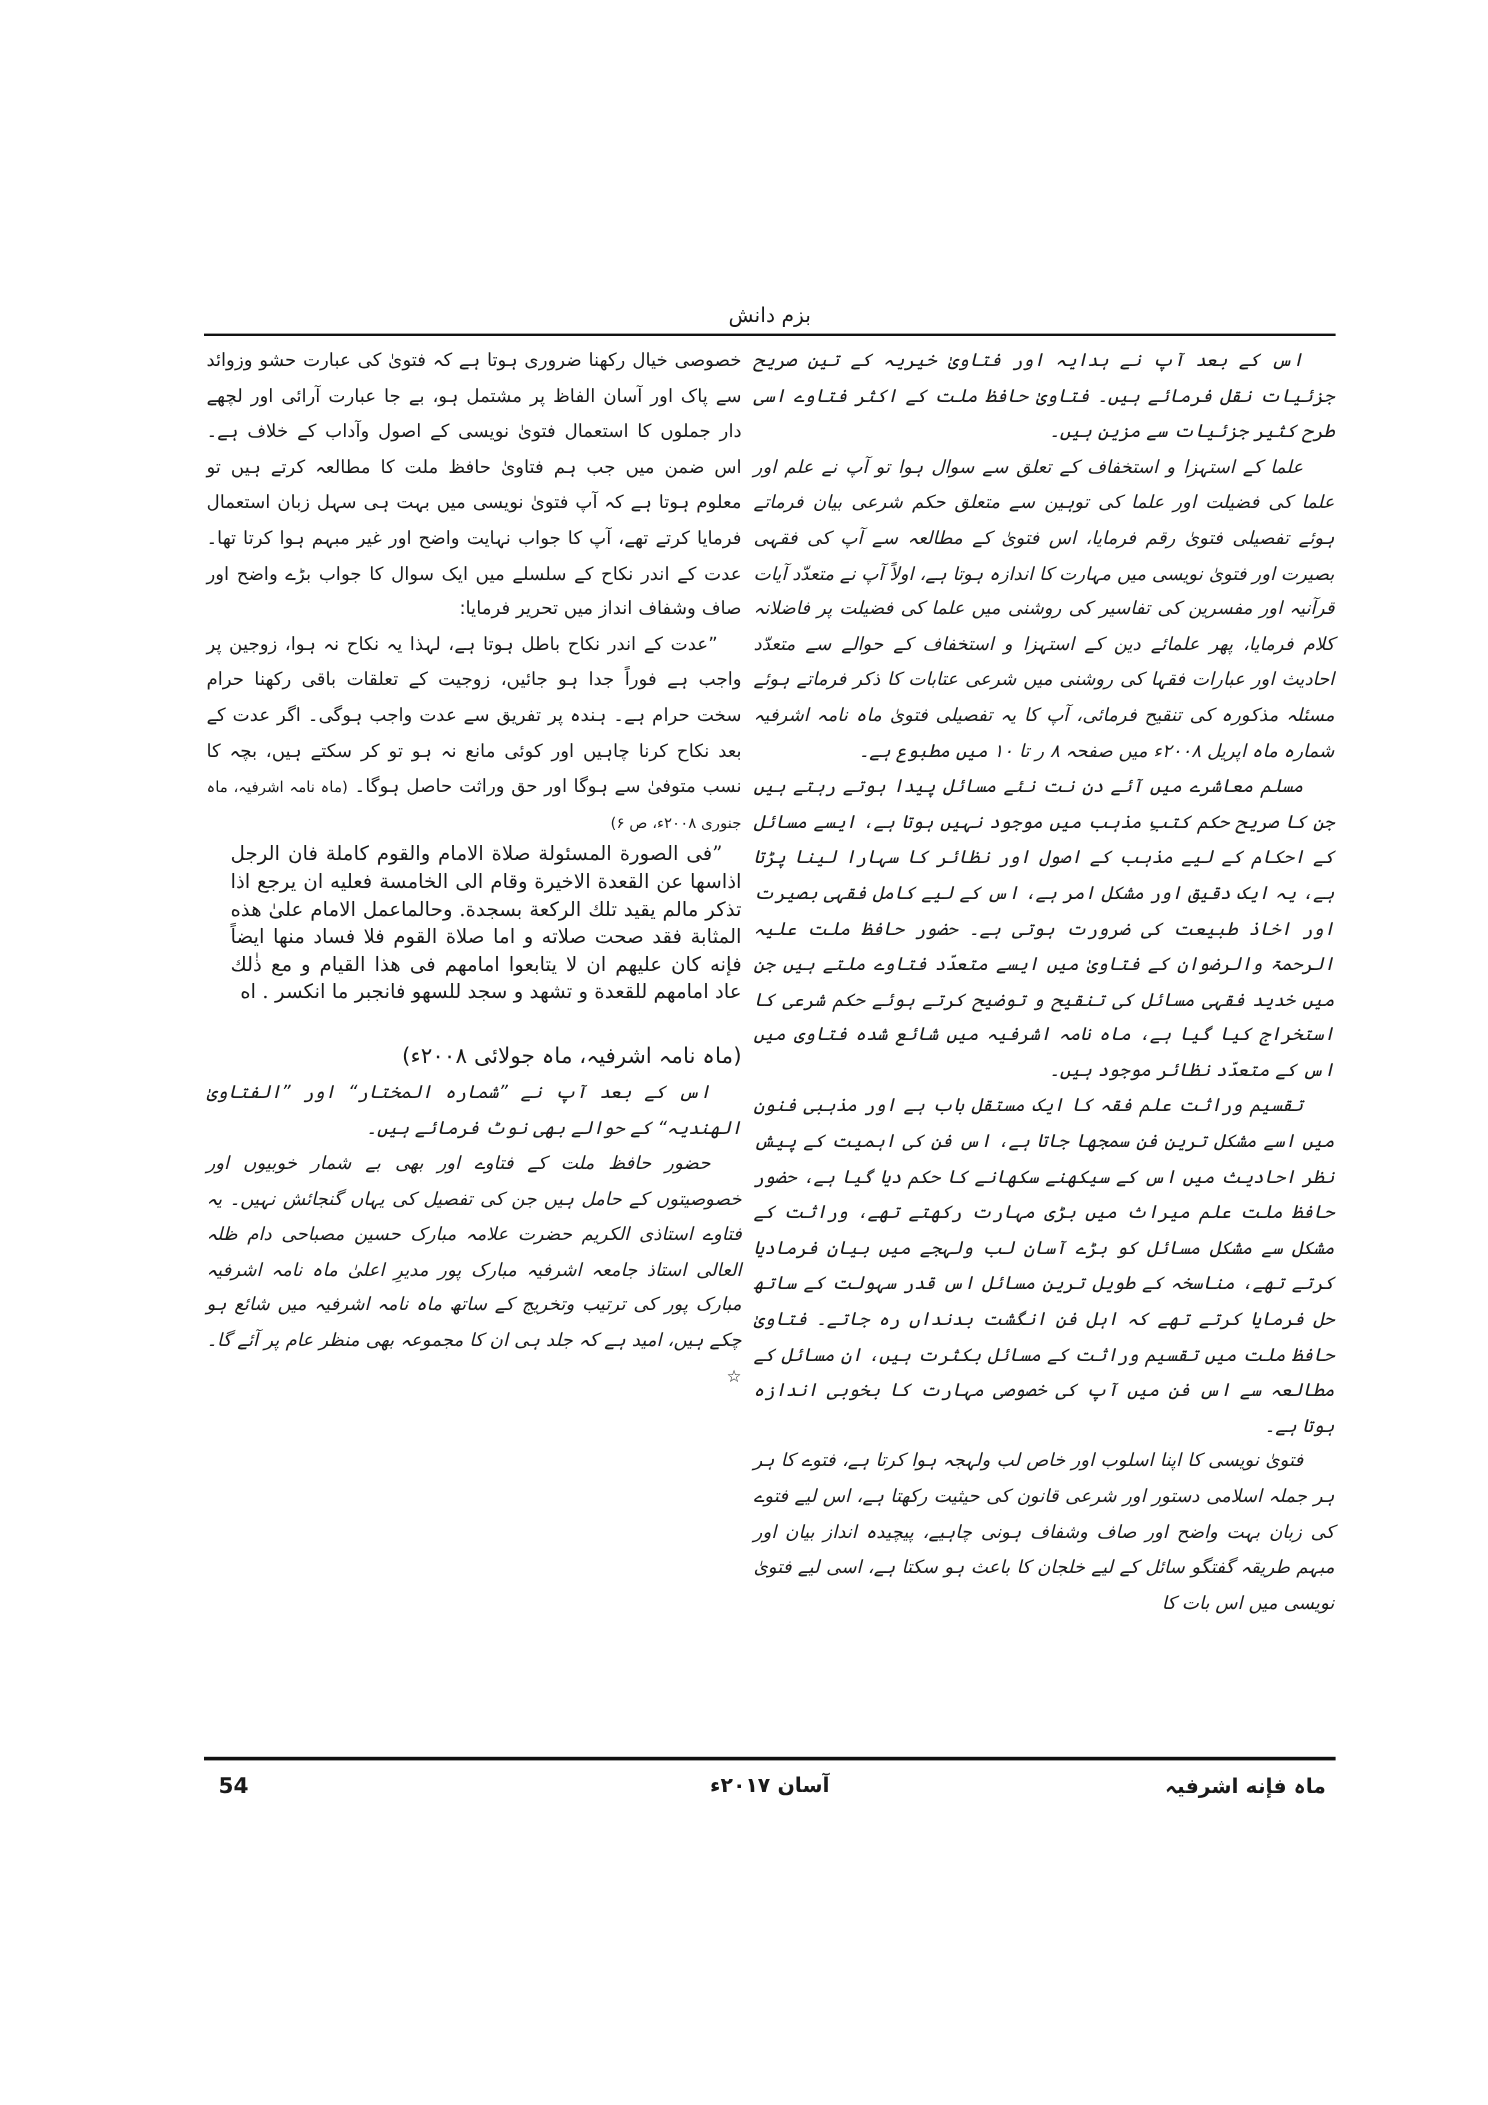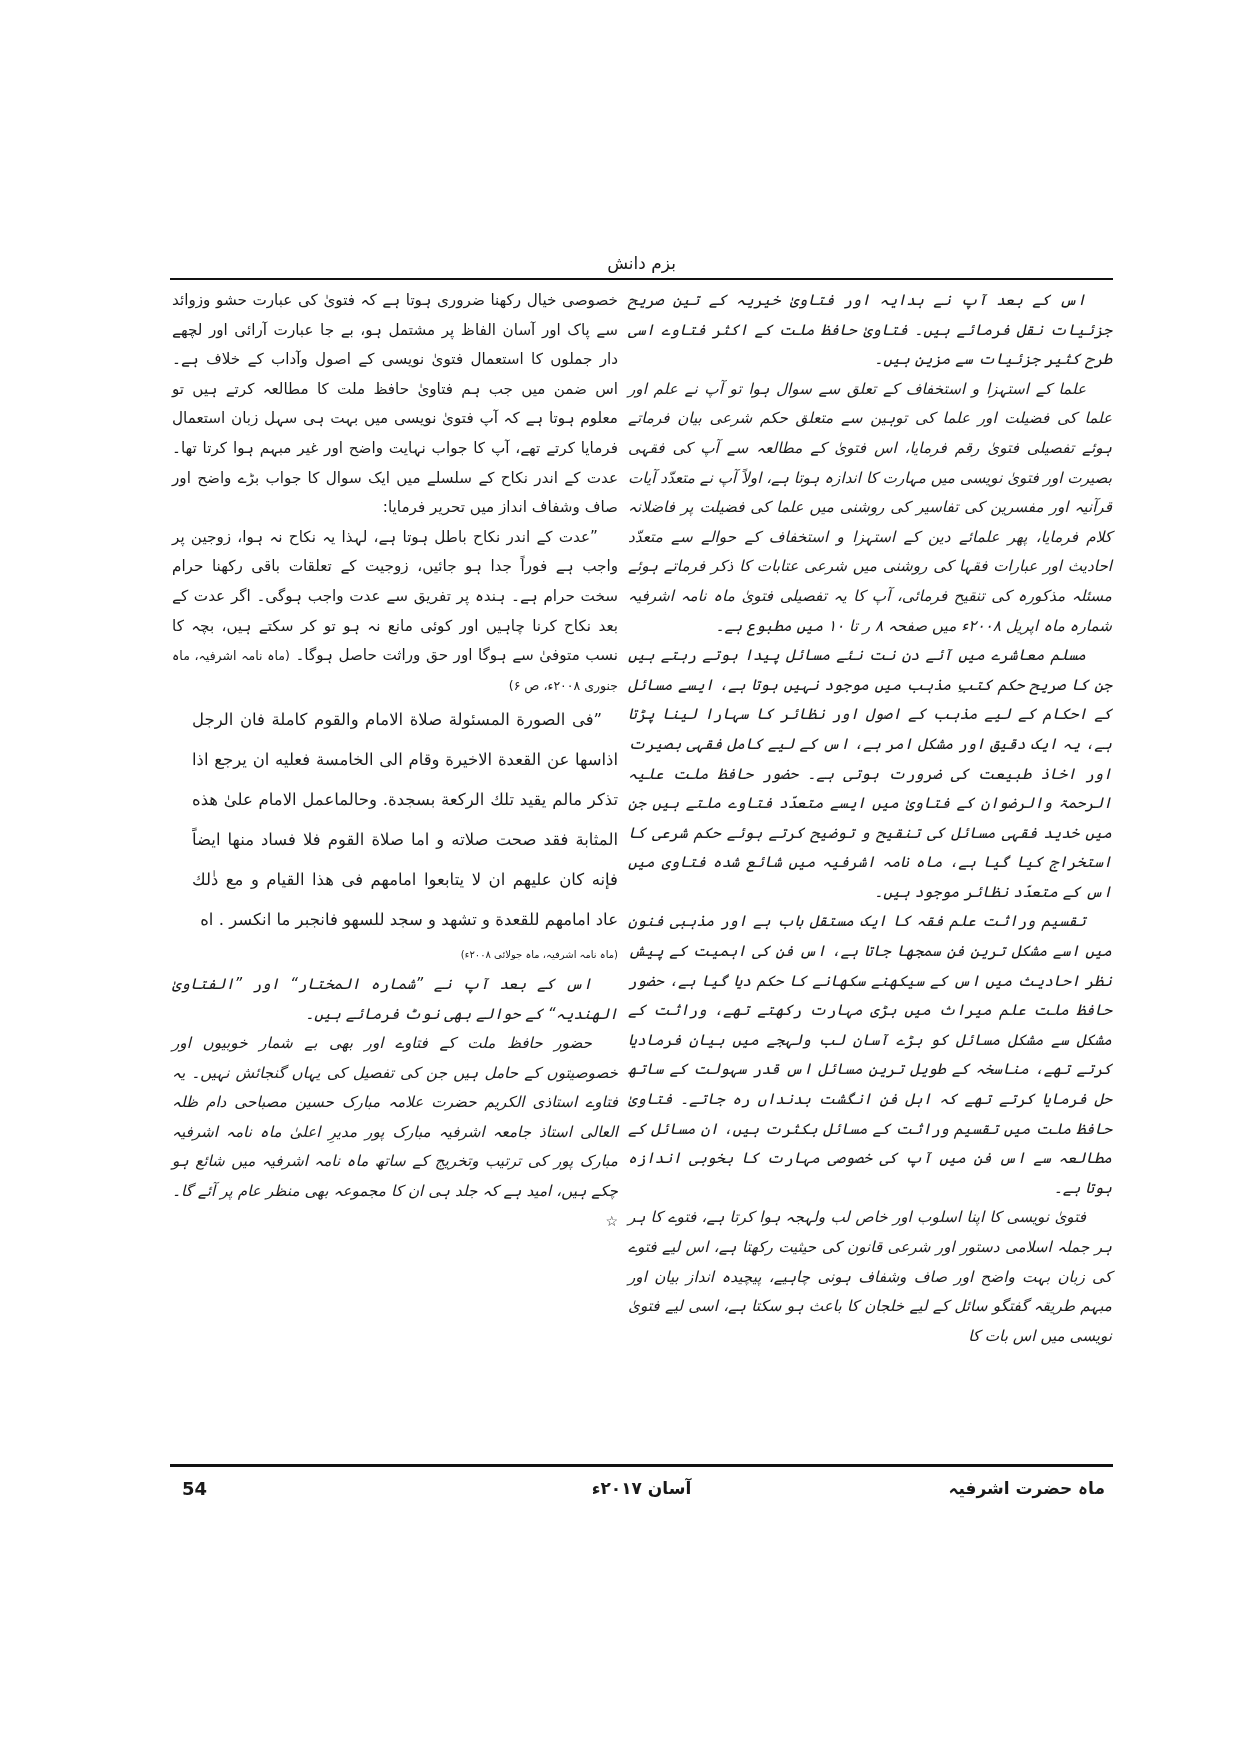--- a/index.html
+++ b/index.html
@@ -10,23 +10,23 @@
          font-size:17px; font-weight:normal; direction:rtl; line-height:22px; }
   .head-rule { position:absolute; left:170px; width:943px; top:278px; height:0;
          border-top:2px solid #111; }
   .col { position:absolute; top:286px; direction:rtl; text-align:justify;
          font-size:15.2px; line-height:29.6px; }
   .col-right { left:628px; width:484px; }
   .col-left { left:172px; width:446px; }
   .col p { margin:0; padding:0; text-align-last:right; }
   .col p.indent { text-indent:26px;font-style:italic; }
   .col p.quote { text-indent:20px; }
-  .col p.arabic { font-family:"DejaVu Serif", serif; font-size:16.5px; line-height:40px;
+  .col p.arabic { font-family:"DejaVu Serif", serif; font-size:16.5px; line-height:23px;
          text-indent:16px;margin-left:20px; }
-  .col p.ref-center { font-size:10px; padding-right:0; }
+  .col p.ref-center { font-size:18px; padding-right:0;margin-top:28px; }
   .foot-rule { position:absolute; left:170px; width:943px; top:1464px; height:0;
          border-top:3px solid #111; }
   .footer { position:absolute; left:170px; width:943px; top:1478px; height:30px;
          direction:rtl; font-weight:bold; font-size:17px; }
   .footer .mag { position:absolute; right:8px; top:0; }
   .footer .date { position:absolute; left:0; right:0; text-align:center; top:0; }
   .footer .pageno { position:absolute; left:12px; top:0; font-size:18px; }
   .star { font-size:14px; }
 </style>
 </head>
@@ -49,18 +49,18 @@
     <p>خصوصی خیال رکھنا ضروری ہوتا ہے کہ فتویٰ کی عبارت حشو وزوائد سے پاک اور آسان الفاظ پر مشتمل ہو، بے جا عبارت آرائی اور لچھے دار جملوں کا استعمال فتویٰ نویسی کے اصول وآداب کے خلاف ہے۔ اس ضمن میں جب ہم فتاویٰ حافظ ملت کا مطالعہ کرتے ہیں تو معلوم ہوتا ہے کہ آپ فتویٰ نویسی میں بہت ہی سہل زبان استعمال فرمایا کرتے تھے، آپ کا جواب نہایت واضح اور غیر مبہم ہوا کرتا تھا۔ عدت کے اندر نکاح کے سلسلے میں ایک سوال کا جواب بڑے واضح اور صاف وشفاف انداز میں تحریر فرمایا:</p>
     <p class="quote"><span>”عدت کے اندر نکاح باطل ہوتا ہے، لہذا یہ نکاح نہ ہوا، زوجین پر واجب ہے فوراً جدا ہو جائیں، زوجیت کے تعلقات باقی رکھنا حرام سخت حرام ہے۔ ہندہ پر تفریق سے عدت واجب ہوگی۔ اگر عدت کے بعد نکاح کرنا چاہیں اور کوئی مانع نہ ہو تو کر سکتے ہیں، بچہ کا نسب متوفیٰ سے ہوگا اور حق وراثت حاصل ہوگا۔</span> <span class="ref" style="font-size:12.5px">(ماہ نامہ اشرفیہ، ماہ جنوری ۲۰۰۸ء، ص ۶)</span></p>
     <p class="arabic">”فی الصورة المسئولة صلاة الامام والقوم كاملة فان الرجل اذاسها عن القعدة الاخيرة وقام الى الخامسة فعليه ان يرجع اذا تذكر مالم يقيد تلك الركعة بسجدة. وحالماعمل الامام علىٰ هذه المثابة فقد صحت صلاته و اما صلاة القوم فلا فساد منها ايضاً فإنه كان عليهم ان لا يتابعوا امامهم فی هذا القيام و مع ذٰلك عاد امامهم للقعدة و تشهد و سجد للسهو فانجبر ما انكسر . اه</p>
     <p class="ref-center">(ماہ نامہ اشرفیہ، ماہ جولائی ۲۰۰۸ء)</p>
     <p class="indent">اس کے بعد آپ نے ”شمارہ المختار“ اور ”الفتاویٰ الهندیہ“ کے حوالے بھی نوٹ فرمائے ہیں۔</p>
     <p class="indent"><span>حضور حافظ ملت کے فتاوے اور بھی بے شمار خوبیوں اور خصوصیتوں کے حامل ہیں جن کی تفصیل کی یہاں گنجائش نہیں۔ یہ فتاوے استاذی الکریم حضرت علامہ مبارک حسین مصباحی دام ظلہ العالی استاذ جامعہ اشرفیہ مبارک پور مدیرِ اعلیٰ ماہ نامہ اشرفیہ مبارک پور کی ترتیب وتخریج کے ساتھ ماہ نامہ اشرفیہ میں شائع ہو چکے ہیں، امید ہے کہ جلد ہی ان کا مجموعہ بھی منظر عام پر آئے گا۔</span><span class="star">☆</span></p>
   </div>
 
   <div class="foot-rule"></div>
   <div class="footer">
-    <span class="mag">ماہ حضرت اشرفیہ</span>
+    <span class="mag">ماہ فإنه اشرفیہ</span>
     <span class="date">آسان ۲۰۱۷ء</span>
     <span class="pageno">54</span>
   </div>
 
 </div>
 
 </body></html>

